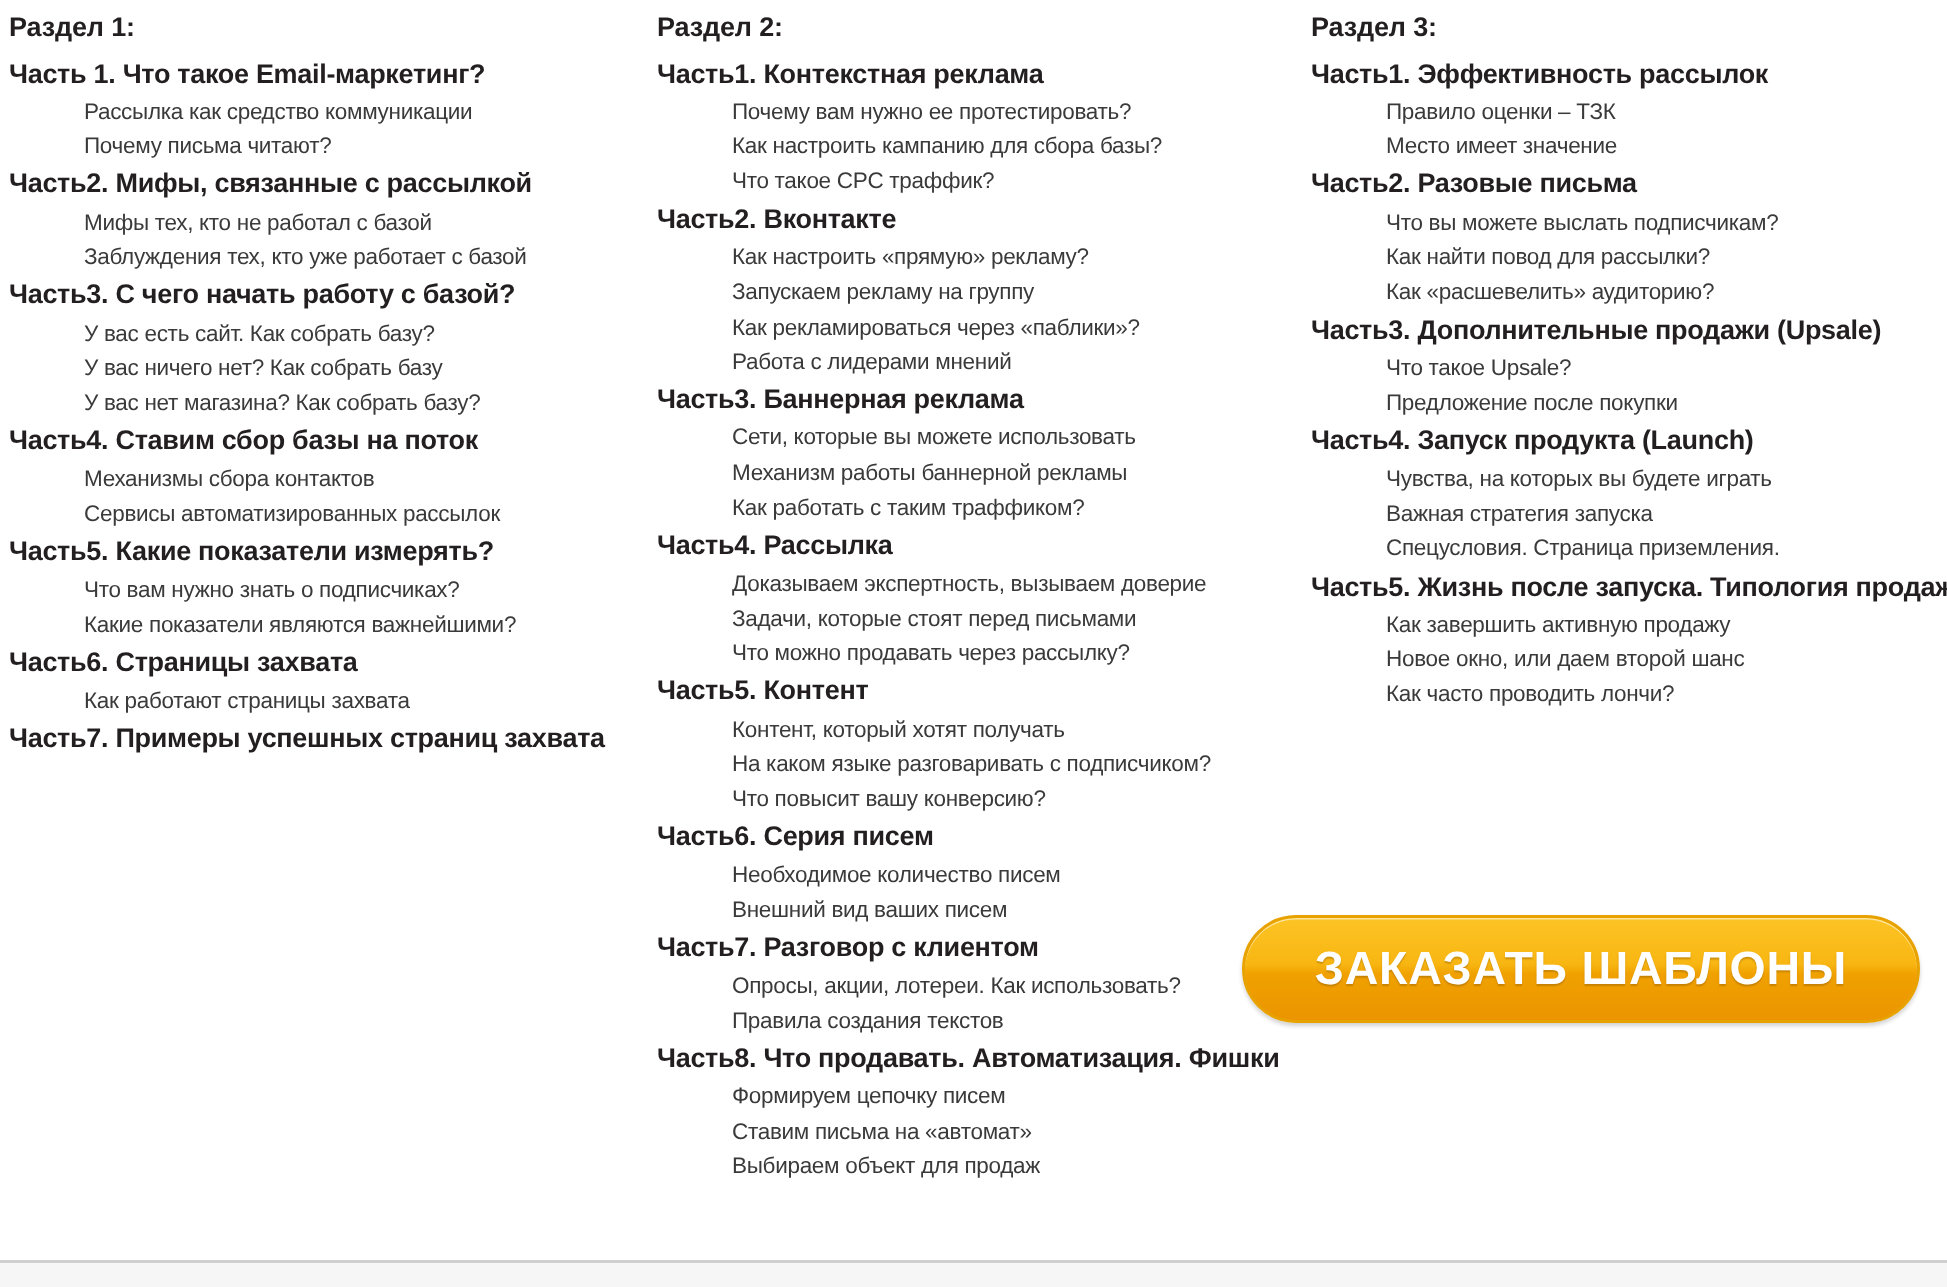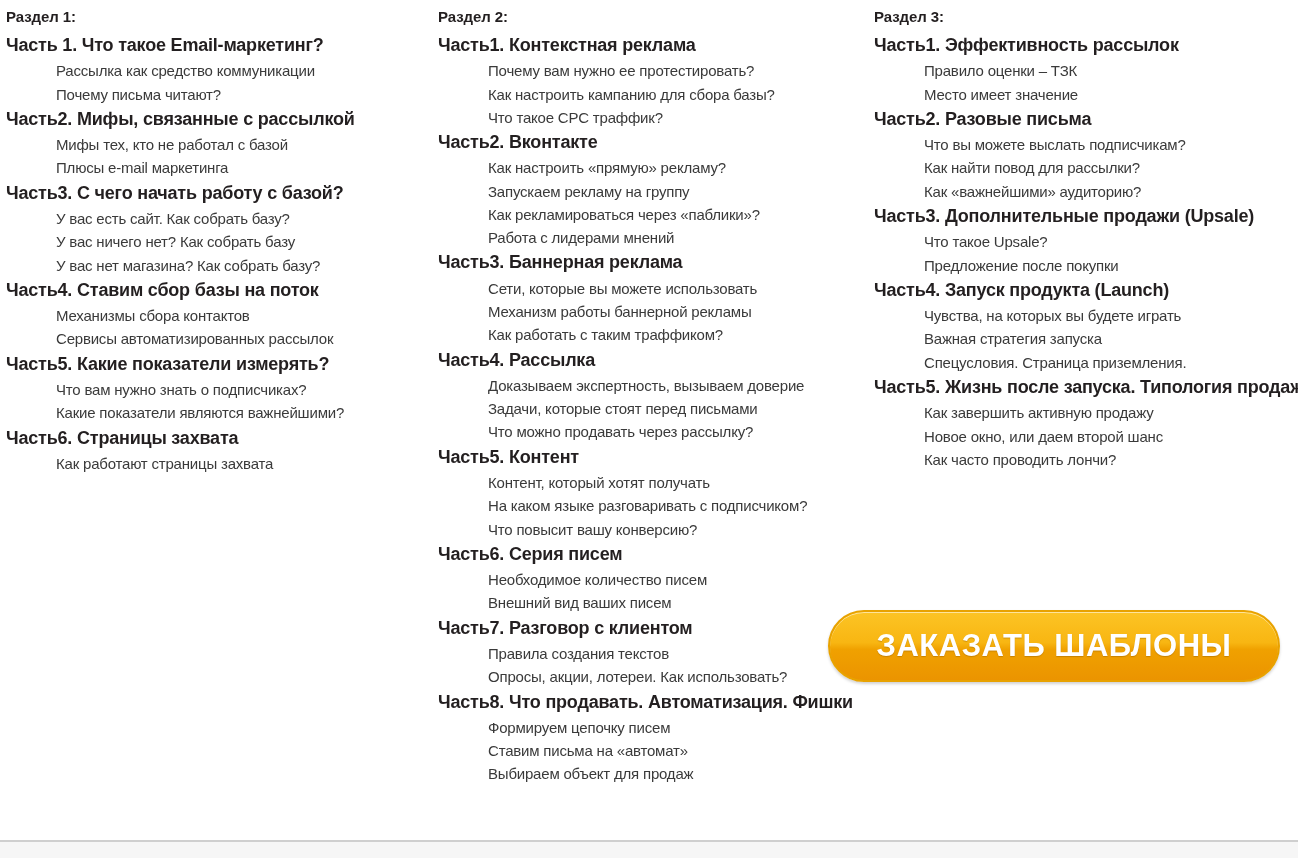--- a/index.html
+++ b/index.html
@@ -31,21 +31,21 @@
     align-items: flex-start;
   }
   .column {
     box-sizing: border-box;
   }
   .col-1 { width: 432px; padding-left: 6px; }
   .col-2 { width: 436px; padding-left: 6px; }
   .col-3 { width: 430px; padding-left: 6px; }
 
   .section-title {
-    font-size: 15px;
+    font-size: 18px;
     font-weight: bold;
     color: #231f20;
     line-height: 1.2;
     margin: 0 0 6px 0;
     letter-spacing: -0.1px;
   }
   .part {
     font-size: 18px;
     font-weight: bold;
     color: #231f20;
@@ -104,33 +104,34 @@
 
   <div class="columns">
     <div class="column col-1">
       <h2 class="section-title">Раздел 1:</h2>
       <div class="list">
           <div class="part">Часть 1. Что такое Email-маркетинг?</div>
           <div class="sub">Рассылка как средство коммуникации</div>
           <div class="sub">Почему письма читают?</div>
           <div class="part">Часть2. Мифы, связанные с рассылкой</div>
           <div class="sub">Мифы тех, кто не работал с базой</div>
-          <div class="sub">Плюсы e-mail маркетинга</div>
+          <div class="sub">Заблуждения тех, кто уже работает с базой</div>
           <div class="part">Часть3. С чего начать работу с базой?</div>
           <div class="sub">У вас есть сайт. Как собрать базу?</div>
           <div class="sub">У вас ничего нет? Как собрать базу</div>
           <div class="sub">У вас нет магазина? Как собрать базу?</div>
           <div class="part">Часть4. Ставим сбор базы на поток</div>
           <div class="sub">Механизмы сбора контактов</div>
           <div class="sub">Сервисы автоматизированных рассылок</div>
           <div class="part">Часть5. Какие показатели измерять?</div>
           <div class="sub">Что вам нужно знать о подписчиках?</div>
           <div class="sub">Какие показатели являются важнейшими?</div>
           <div class="part">Часть6. Страницы захвата</div>
           <div class="sub">Как работают страницы захвата</div>
+          <div class="part">Часть7. Примеры успешных страниц захвата</div>
         </div>
     </div>
     <div class="column col-2">
       <h2 class="section-title">Раздел 2:</h2>
       <div class="list">
           <div class="part">Часть1. Контекстная реклама</div>
           <div class="sub">Почему вам нужно ее протестировать?</div>
           <div class="sub">Как настроить кампанию для сбора базы?</div>
           <div class="sub">Что такое CPC траффик?</div>
           <div class="part">Часть2. Вконтакте</div>
@@ -147,38 +148,38 @@
           <div class="sub">Задачи, которые стоят перед письмами</div>
           <div class="sub">Что можно продавать через рассылку?</div>
           <div class="part">Часть5. Контент</div>
           <div class="sub">Контент, который хотят получать</div>
           <div class="sub">На каком языке разговаривать с подписчиком?</div>
           <div class="sub">Что повысит вашу конверсию?</div>
           <div class="part">Часть6. Серия писем</div>
           <div class="sub">Необходимое количество писем</div>
           <div class="sub">Внешний вид ваших писем</div>
           <div class="part">Часть7. Разговор с клиентом</div>
+          <div class="sub">Опросы, акции, лотереи. Как использовать?</div>
           <div class="sub">Правила создания текстов</div>
-          <div class="sub">Опросы, акции, лотереи. Как использовать?</div>
           <div class="part">Часть8. Что продавать. Автоматизация. Фишки</div>
           <div class="sub">Формируем цепочку писем</div>
           <div class="sub">Ставим письма на «автомат»</div>
           <div class="sub">Выбираем объект для продаж</div>
         </div>
     </div>
     <div class="column col-3">
       <h2 class="section-title">Раздел 3:</h2>
       <div class="list">
           <div class="part">Часть1. Эффективность рассылок</div>
           <div class="sub">Правило оценки – ТЗК</div>
           <div class="sub">Место имеет значение</div>
           <div class="part">Часть2. Разовые письма</div>
           <div class="sub">Что вы можете выслать подписчикам?</div>
           <div class="sub">Как найти повод для рассылки?</div>
-          <div class="sub">Как «важнейшими» аудиторию?</div>
+          <div class="sub">Как «расшевелить» аудиторию?</div>
           <div class="part">Часть3. Дополнительные продажи (Upsale)</div>
           <div class="sub">Что такое Upsale?</div>
           <div class="sub">Предложение после покупки</div>
           <div class="part">Часть4. Запуск продукта (Launch)</div>
           <div class="sub">Чувства, на которых вы будете играть</div>
           <div class="sub">Важная стратегия запуска</div>
           <div class="sub">Спецусловия. Страница приземления.</div>
           <div class="part">Часть5. Жизнь после запуска. Типология продаж.</div>
           <div class="sub">Как завершить активную продажу</div>
           <div class="sub">Новое окно, или даем второй шанс</div>

